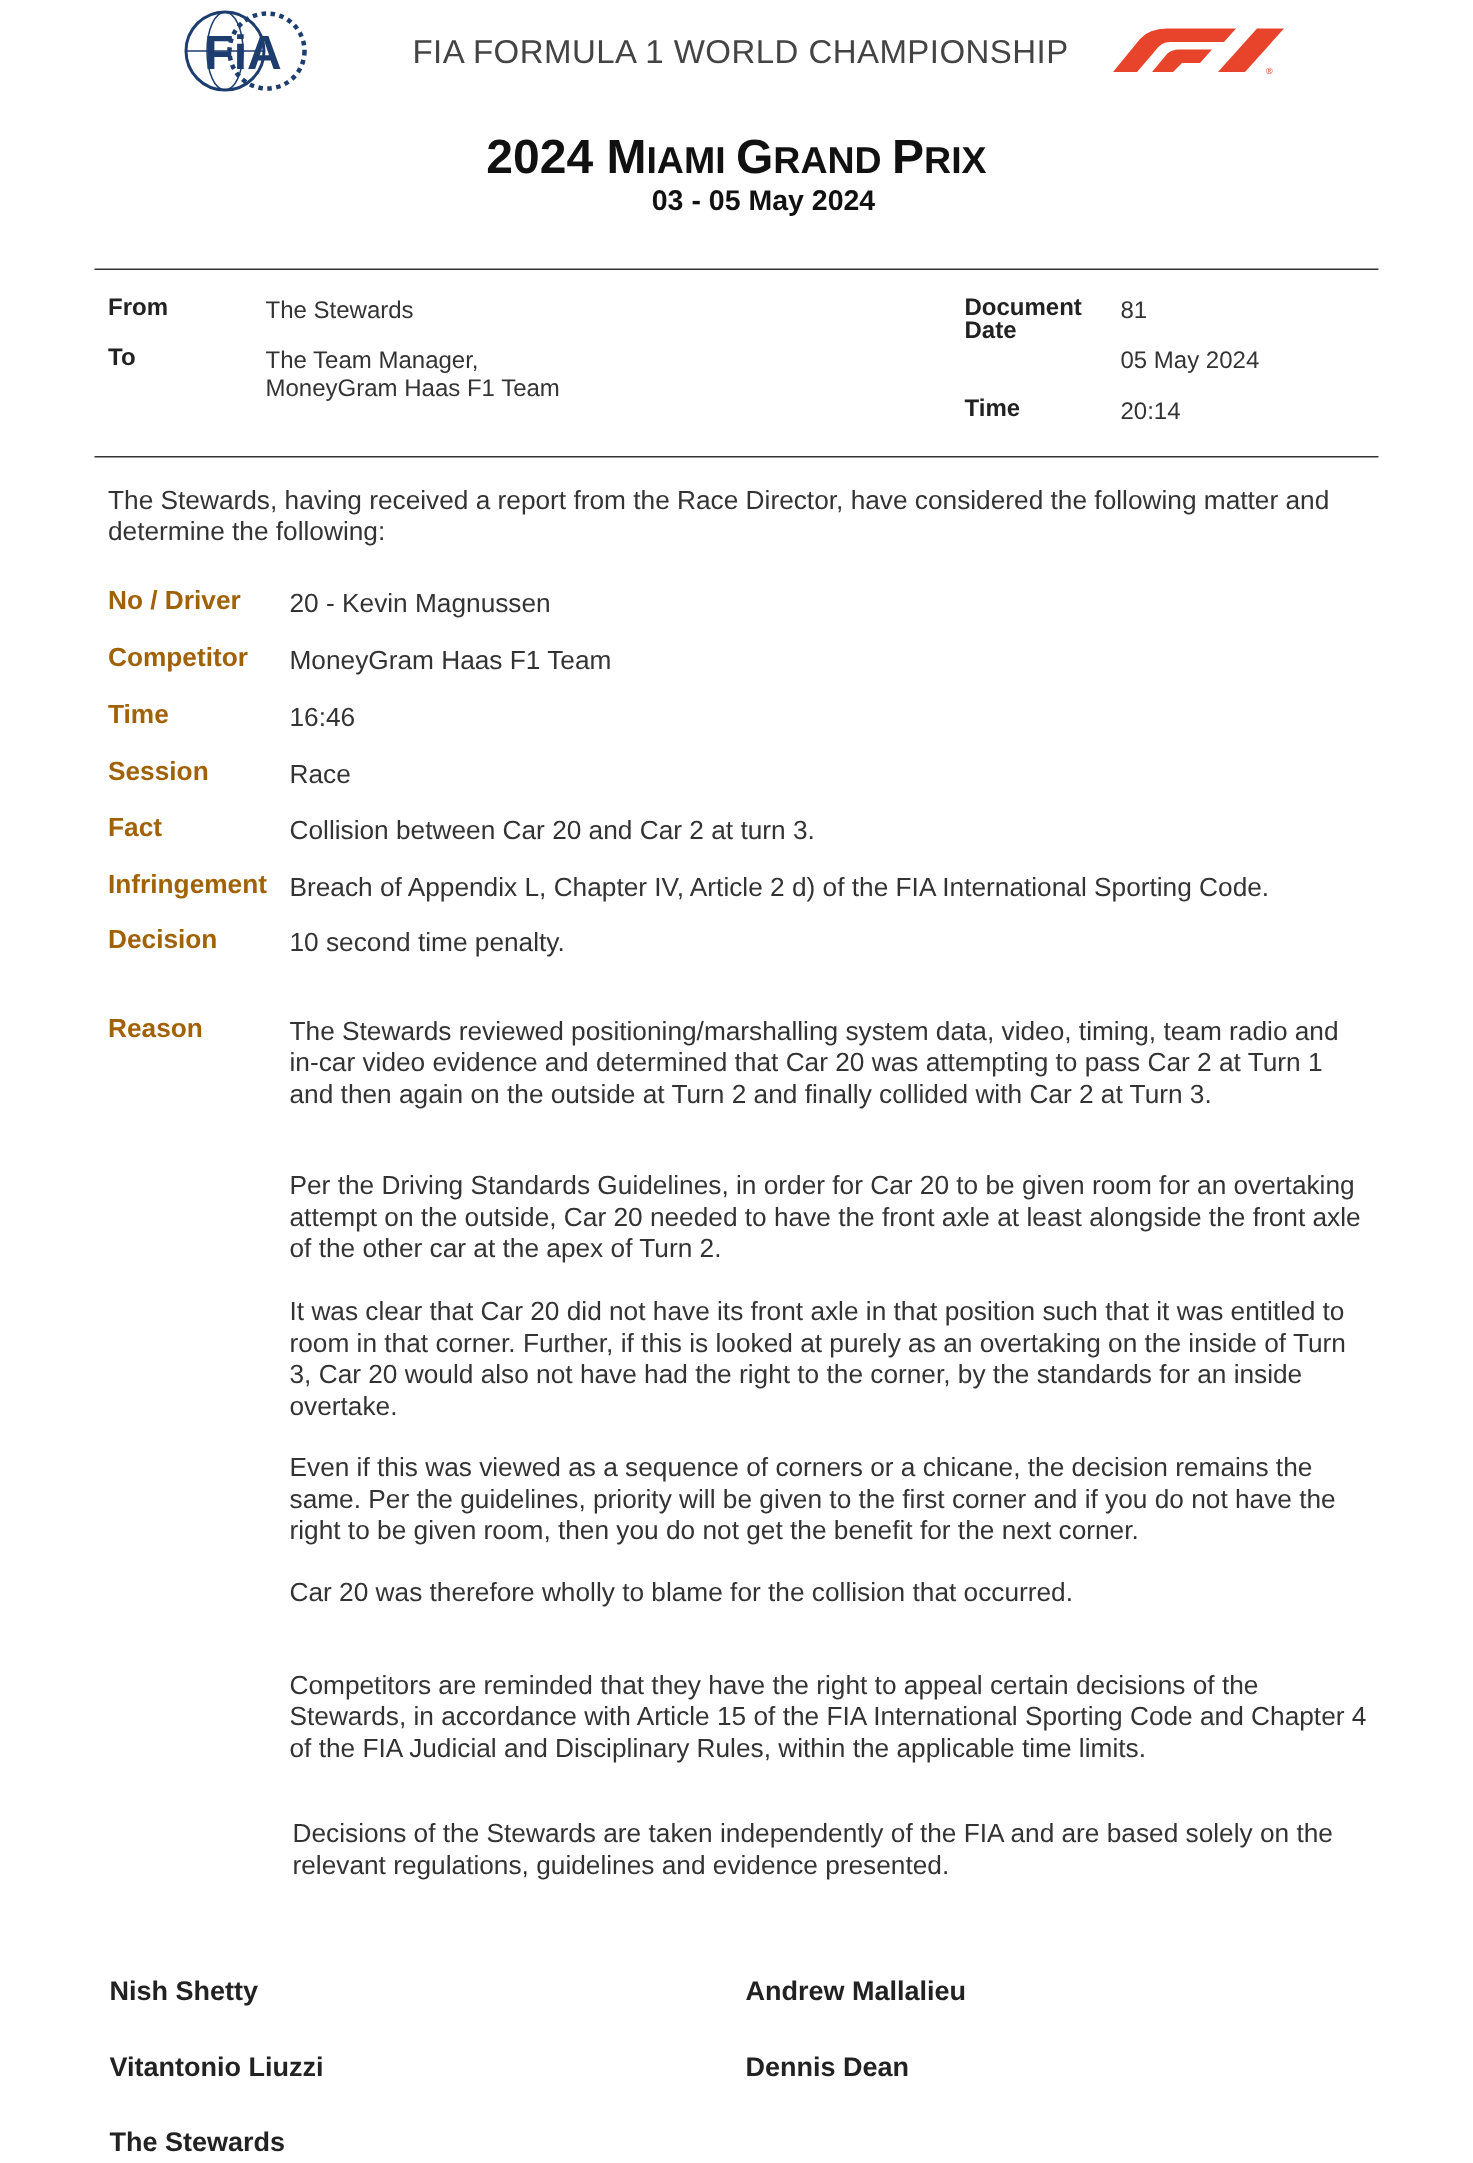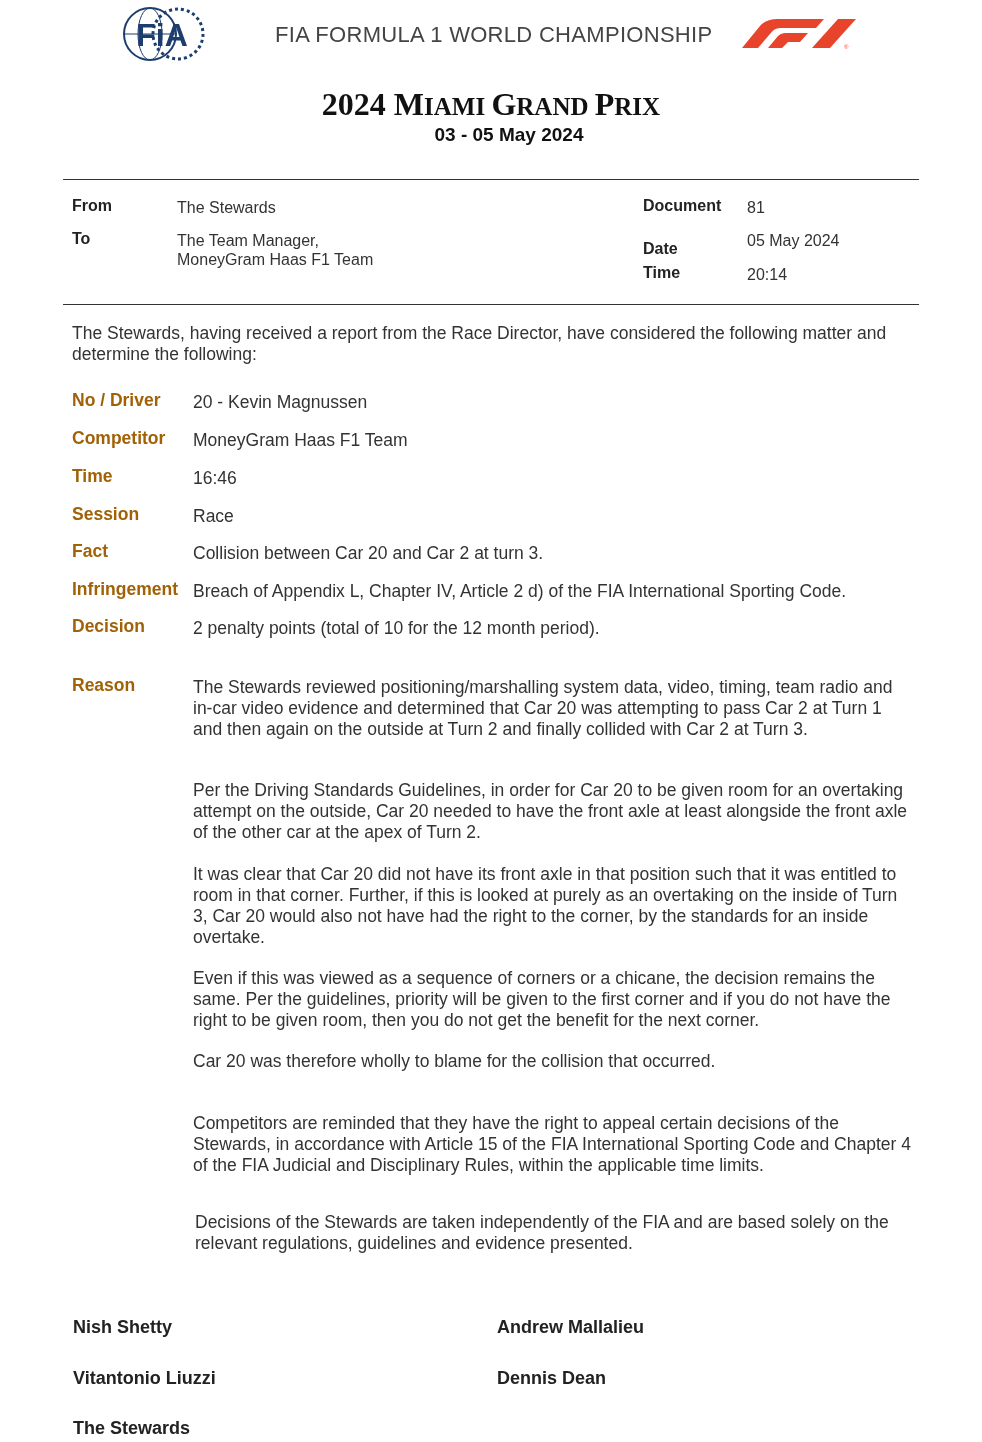--- a/index.html
+++ b/index.html
@@ -1,21 +1,21 @@
 <!DOCTYPE html>
 <html><head>
 <meta charset="utf-8">
 <style>
   html,body{margin:0;padding:0;background:#fff;}
   body{width:982px;height:1442px;position:relative;overflow:hidden;font-family:"Liberation Sans",sans-serif;color:#222;}
   .abs{position:absolute;}
   .fia-logo{left:122px;top:6px;width:84px;height:56px;}
   .header-title{left:275px;top:22px;font-size:22px;color:#444;letter-spacing:0.3px;font-weight:300;}
   .f1-logo{left:738px;top:16px;width:122px;height:34px;}
-  .event-title{left:0;width:982px;top:86px;text-align:center;font-size:32px;font-weight:bold;color:#111;font-family:Liberation Serif, serif;}
+  .event-title{left:0;width:982px;top:86px;text-align:center;font-size:32px;font-weight:bold;color:#111;}
   .event-title .sc{font-size:25px;}
   .event-dates{left:0;width:982px;top:124px;text-align:center;font-size:19px;font-weight:bold;color:#111;padding-left:18px;}
   .rule{left:63px;width:856px;height:0;border-top:1.5px solid #333;}
   .lbl{font-weight:bold;font-size:16px;color:#222;text-align:right;}
   .val{font-size:16px;color:#333;line-height:19px;}
   .intro{left:72px;top:323px;width:820px;font-size:17.5px;line-height:21px;color:#333;}
   .field-lbl{left:72px;font-weight:bold;font-size:17.5px;color:#a16207;}
   .field-val{left:193px;font-size:17.5px;color:#333;line-height:21px;width:720px;}
   .para{left:193px;width:720px;font-size:17.5px;line-height:21px;color:#333;}
   .sig{font-weight:bold;font-size:18px;color:#222;}
@@ -47,21 +47,21 @@
 
 <div class="abs lbl" style="left:72px;top:197px">From</div>
 <div class="abs val" style="left:177px;top:198px">The Stewards</div>
 <div class="abs lbl" style="left:72px;top:230px">To</div>
 <div class="abs val" style="left:177px;top:231px">
   <div>The Team Manager,</div>
   <div>MoneyGram Haas F1 Team</div>
 </div>
 <div class="abs lbl" style="left:643px;top:197px">Document</div>
 <div class="abs val" style="left:747px;top:198px">81</div>
-<div class="abs lbl" style="left:643px;top:240px">Date</div>
+<div class="abs lbl" style="left:643px;top:212px">Date</div>
 <div class="abs val" style="left:747px;top:231px">05 May 2024</div>
 <div class="abs lbl" style="left:643px;top:264px">Time</div>
 <div class="abs val" style="left:747px;top:265px">20:14</div>
 
 <div class="abs rule" style="top:304px"></div>
 
 <div class="abs intro">The Stewards, having received a report from the Race Director, have considered the following matter and determine the following:</div>
 
 <div class="abs field-lbl" style="top:390px">No / Driver</div>
 <div class="abs field-val" style="top:392px">20 - Kevin Magnussen</div>
@@ -76,21 +76,21 @@
 <div class="abs field-val" style="top:506px">Race</div>
 
 <div class="abs field-lbl" style="top:541px">Fact</div>
 <div class="abs field-val" style="top:543px">Collision between Car 20 and Car 2 at turn 3.</div>
 
 <div class="abs field-lbl" style="top:579px">Infringement</div>
 <div class="abs field-val" style="top:581px;width:740px;white-space:nowrap">Breach of Appendix L, Chapter IV, Article 2 d) of the FIA International Sporting Code.</div>
 
 <div class="abs field-lbl" style="top:616px">Decision</div>
 <div class="abs field-val" style="top:618px">
-  <div>2 penalty points (total of 10 for the 12 month period).</div>
+  <div>10 second time penalty.</div>
 </div>
 
 <div class="abs field-lbl" style="top:675px">Reason</div>
 <div class="abs para" style="top:677px">The Stewards reviewed positioning/marshalling system data, video, timing, team radio and in-car video evidence and determined that Car 20 was attempting to pass Car 2 at Turn 1 and then again on the outside at Turn 2 and finally collided with Car 2 at Turn 3.</div>
 <div class="abs para" style="top:780px">Per the Driving Standards Guidelines, in order for Car 20 to be given room for an overtaking attempt on the outside, Car 20 needed to have the front axle at least alongside the front axle of the other car at the apex of Turn 2.</div>
 <div class="abs para" style="top:864px">It was clear that Car 20 did not have its front axle in that position such that it was entitled to room in that corner. Further, if this is looked at purely as an overtaking on the inside of Turn 3, Car 20 would also not have had the right to the corner, by the standards for an inside overtake.</div>
 <div class="abs para" style="top:968px">Even if this was viewed as a sequence of corners or a chicane, the decision remains the same. Per the guidelines, priority will be given to the first corner and if you do not have the right to be given room, then you do not get the benefit for the next corner.</div>
 <div class="abs para" style="top:1051px">Car 20 was therefore wholly to blame for the collision that occurred.</div>
 
 <div class="abs para" style="top:1113px">Competitors are reminded that they have the right to appeal certain decisions of the Stewards, in accordance with Article 15 of the FIA International Sporting Code and Chapter 4 of the FIA Judicial and Disciplinary Rules, within the applicable time limits.</div>

